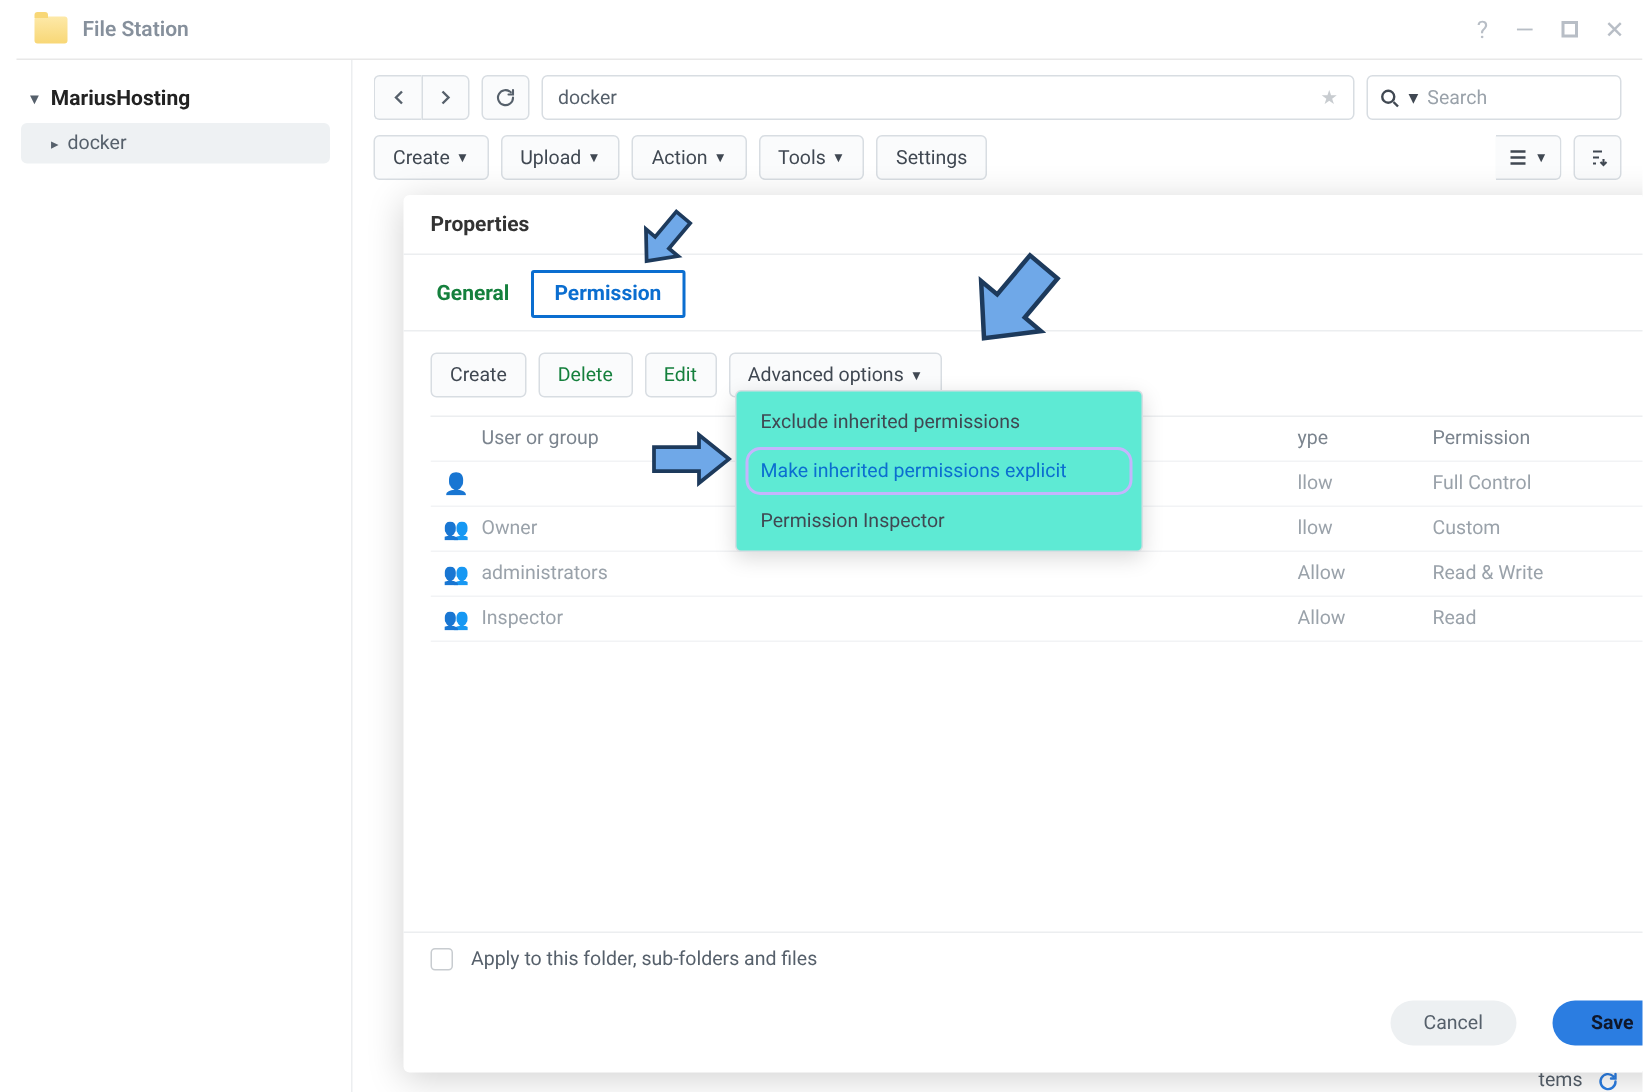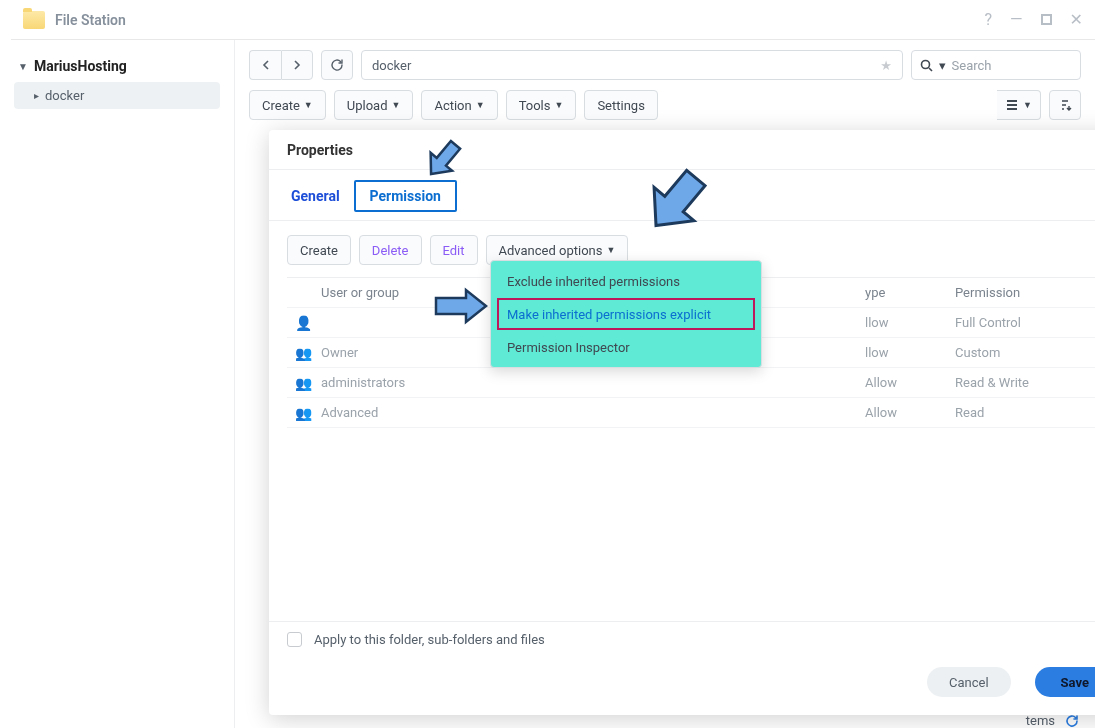--- a/index.html
+++ b/index.html
@@ -39,40 +39,40 @@
 .icon-btn-group { display:flex; }
 .icon-btn-group .btn { border-radius:0; padding:0 8px; }
 .icon-btn-group .btn:first-child { border-radius:4px 0 0 4px; }
 .icon-btn-group .btn:last-child { border-radius:0 4px 4px 0; border-left:none; }
 
 
 .modal { position:absolute; left:269px; top:130px; width:864px; height:585px; background:#fff; box-shadow:0 4px 24px rgba(0,0,0,0.18); border-radius:4px; display:flex; flex-direction:column; }
 .modal-header { height:40px; display:flex; align-items:center; padding:0 18px; font-size:14px; font-weight:700; color:#333; border-bottom:1px solid #eceef0; }
 .modal-header .close-x { margin-left:auto; color:#86909c; font-size:18px; cursor:pointer; font-weight:400; }
 .tabs { display:flex; padding:10px 18px 0 18px; gap:10px; border-bottom:1px solid #eceef0; }
-.tab { font-size:14px; font-weight:700; color:#1d4ed8; padding:8px 4px 12px 4px; cursor:pointer; }
+.tab { font-size:14px; font-weight:700; color:#15803d; padding:8px 4px 12px 4px; cursor:pointer; }
 .tab.active { color:#0b6ed0; border:2px solid #0b6ed0; padding:6px 14px 6px 14px; border-radius:2px; margin-bottom:8px; }
 .tab-bar { display:flex; gap:8px; padding:14px 18px 12px 18px; }
-.tab-bar .btn.disabled { color:#8b5cf6; }
+.tab-bar .btn.disabled { color:#15803d; }
 .perm-table { flex:1; overflow:hidden; margin:0 18px; border-top:1px solid #eceef0; }
 .perm-row { display:grid; grid-template-columns:34px 1fr 90px 140px 20px; height:30px; align-items:center; font-size:13px; color:#9aa2aa; border-bottom:1px solid #f2f3f5; }
 .perm-row.header { color:#7b848e; }
 .perm-row .uicon { font-size:14px; color:#b8bec6; text-align:center; }
 .perm-row .opts { text-align:center; color:#9aa2aa; font-weight:700; cursor:pointer; }
 .modal-footer { display:flex; flex-direction:column; padding:10px 18px 18px 18px; gap:20px; border-top:1px solid #eceef0; }
 .apply-row { display:flex; align-items:center; gap:12px; color:#56606b; font-size:13px; }
 .apply-row .cbox { width:15px; height:15px; border:1px solid #c8ccd0; border-radius:3px; }
 .btnrow { display:flex; justify-content:flex-end; gap:24px; }
 .btn-cancel { height:30px; border:none; background:#edf0f2; border-radius:15px; padding:0 22px; font-size:13px; color:#56606b; cursor:pointer; }
 .btn-save { height:30px; border:none; background:#2b7de1; color:#0f172a; border-radius:15px; padding:0 26px; font-size:13px; font-weight:700; cursor:pointer; }
 
 
 .dropdown { position:absolute; left:490px; top:260px; width:272px; background:#5eead4; border:1px solid #d8dde2; border-radius:4px; box-shadow:0 4px 14px rgba(0,0,0,0.15); z-index:20; padding:4px 0; }
 .dd-item { height:32px; display:flex; align-items:center; padding:0 16px; font-size:13px; color:#404852; cursor:pointer; }
-.dd-item.highlight { border:2px solid #be185d; color:#0b6ed0; margin:1px 6px; padding:0 8px; border-radius:0;text-align:right; }
+.dd-item.highlight { border:2px solid #c4b5fd; color:#0b6ed0; margin:1px 6px; padding:0 8px; border-radius:10px;text-align:right; }
 
 
 .behind-opts { position:absolute; right:22px; top:146px; color:#9aa2aa; font-size:16px; font-weight:700; }
 .footer-hint { position:absolute; right:16px; bottom:0; display:flex; align-items:center; gap:10px; color:#56606b; font-size:13px; }
 
 
 .arrow { position:absolute; z-index:30; }
 .arrow svg { display:block; }
 </style>
 </head>
@@ -223,21 +223,21 @@
     </div>
     <div class="perm-row">
       <span class="uicon">👥</span>
       <span>administrators</span>
       <span>Allow</span>
       <span>Read &amp; Write</span>
         <span></span>
     </div>
     <div class="perm-row">
       <span class="uicon">👥</span>
-      <span>Advanced</span>
+      <span>Inspector</span>
       <span>Allow</span>
       <span>Read</span>
         <span></span>
     </div>
   </div>
   <div class="modal-footer">
     <div class="apply-row">
       <div class="cbox"></div>
       <span>Apply to this folder, sub-folders and files</span>
     </div>

